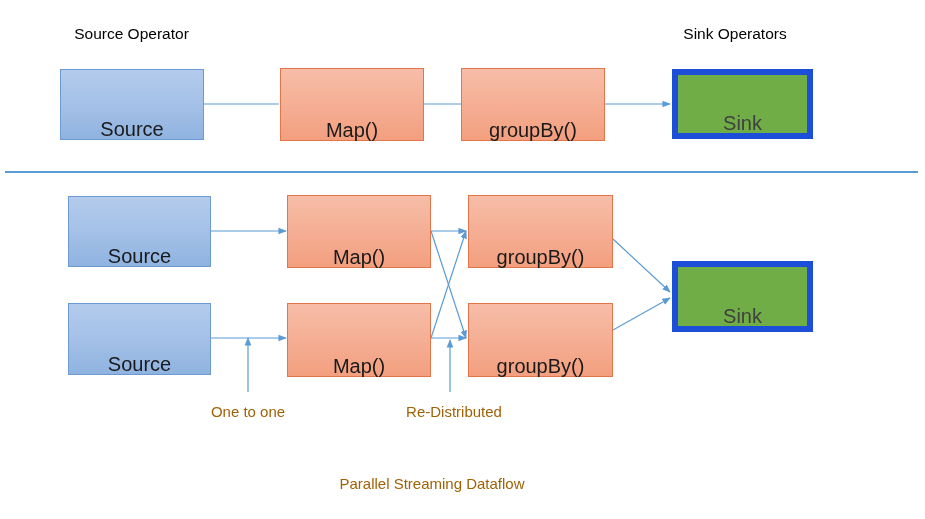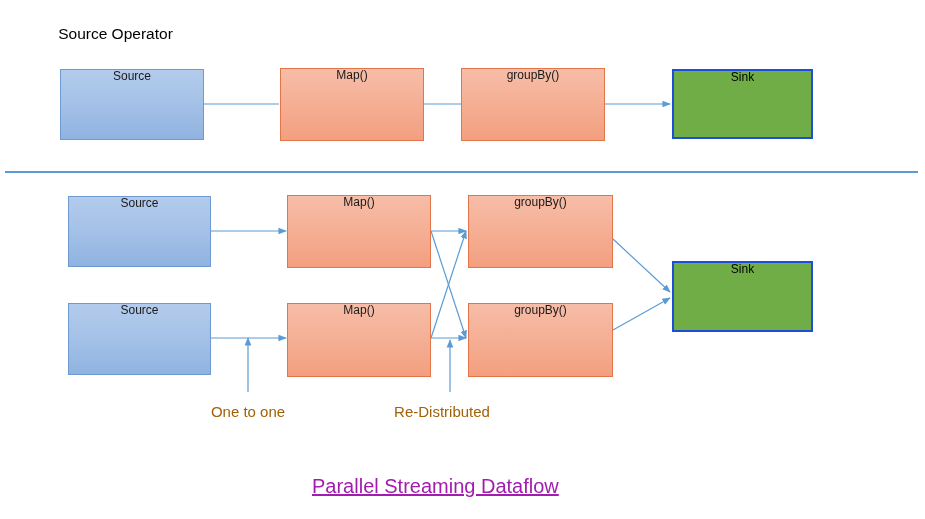--- a/index.html
+++ b/index.html
@@ -21,71 +21,71 @@
     font-size: 15px;
     line-height: 1;
     white-space: nowrap;
     text-align: center;
   }
   .section-header {
     font-size: 15.5px;
     color: #000000;
   }
   .caption {
-    font-size: 20px;
-    color: #a21caf;
-    text-decoration: underline;
+    font-size: 15px;
+    color: #a16207;
   }
   .annot {
     font-size: 15px;
     color: #a16207;
   }
   .node {
     position: absolute;
     box-sizing: border-box;
     display: flex;
-    align-items: flex-start;
+    align-items: flex-end;
     justify-content: center;
-    font-size: 12px;
+    font-size: 20px;
     line-height: 1;
   }
   .node-source {
     background: linear-gradient(180deg, #b3cbec 0%, #a6c2e8 45%, #8fb3e0 100%);
     border: 1px solid #6d9ad0;
     color: #1a1a1a;
   }
   .node-transform {
     background: linear-gradient(180deg, #f7bda8 0%, #f5b096 45%, #f39f7f 100%);
     border: 1px solid #e2764a;
     color: #1a1a1a;
   }
   .node-sink {
     background: #70ad47;
-    border: 2px solid #1d4ed8;
-    color: #000000;
+    border: 6px solid #1d4ed8;
+    color: #404040;
   }
   svg.edges {
     position: absolute;
     left: 0;
     top: 0;
     width: 925px;
     height: 519px;
     pointer-events: none;
   }
   .divider {
     position: absolute;
     background: #5b9bd5;
   }
 </style>
 </head>
 <body>
 
 <div id="stage">
 
-  <div class="label section-header" style="left:44px; top:26px; width:143px;">Source Operator</div>
+  <div class="label section-header" style="left:60px; top:26px; width:143px;">Source Operator</div>
+  <div class="label section-header" style="left:655px; top:26px; width:160px;">Sink Operators</div>
 
   <svg class="edges" viewBox="0 0 925 519">
     <defs>
       <marker id="arrow" viewBox="0 0 10 10" refX="9" refY="5" markerWidth="7" markerHeight="7" orient="auto-start-reverse">
         <path d="M 0 1 L 10 5 L 0 9 z" fill="#5b9bd5"></path>
       </marker>
     </defs>
 
     <line x1="204" y1="104" x2="279" y2="104" stroke="#5b9bd5" stroke-width="1.2"></line>
     <line x1="424" y1="104" x2="461" y2="104" stroke="#5b9bd5" stroke-width="1.2"></line>
@@ -140,17 +140,17 @@
   </div>
   <div class="node node-transform" style="left:468px; top:303px; width:145px; height:74px;">
     <span>groupBy()</span>
   </div>
 
   <div class="node node-sink" style="left:672px; top:261px; width:141px; height:71px;">
     <span>Sink</span>
   </div>
 
   <div class="label annot" style="left:178px; top:404px; width:140px;">One to one</div>
-  <div class="label annot" style="left:372px; top:404px; width:140px;">Re-Distributed</div>
+  <div class="label annot" style="left:384px; top:404px; width:140px;">Re-Distributed</div>
 
   <div class="label caption" style="left:312px; top:476px; width:240px;">Parallel Streaming Dataflow</div>
 
 </div>
 
 </body></html>

